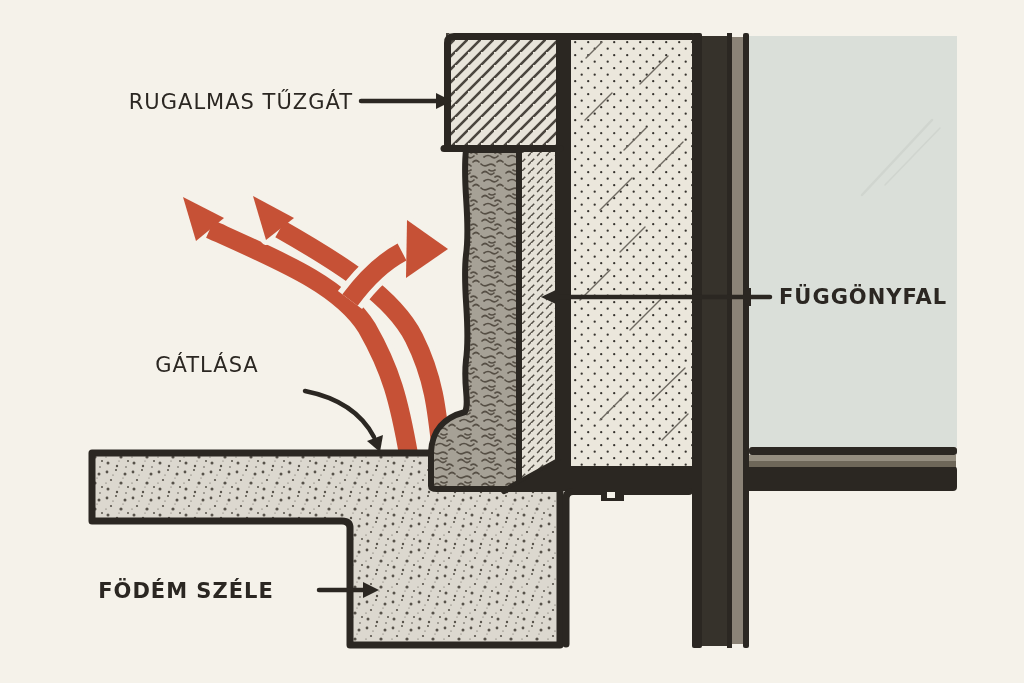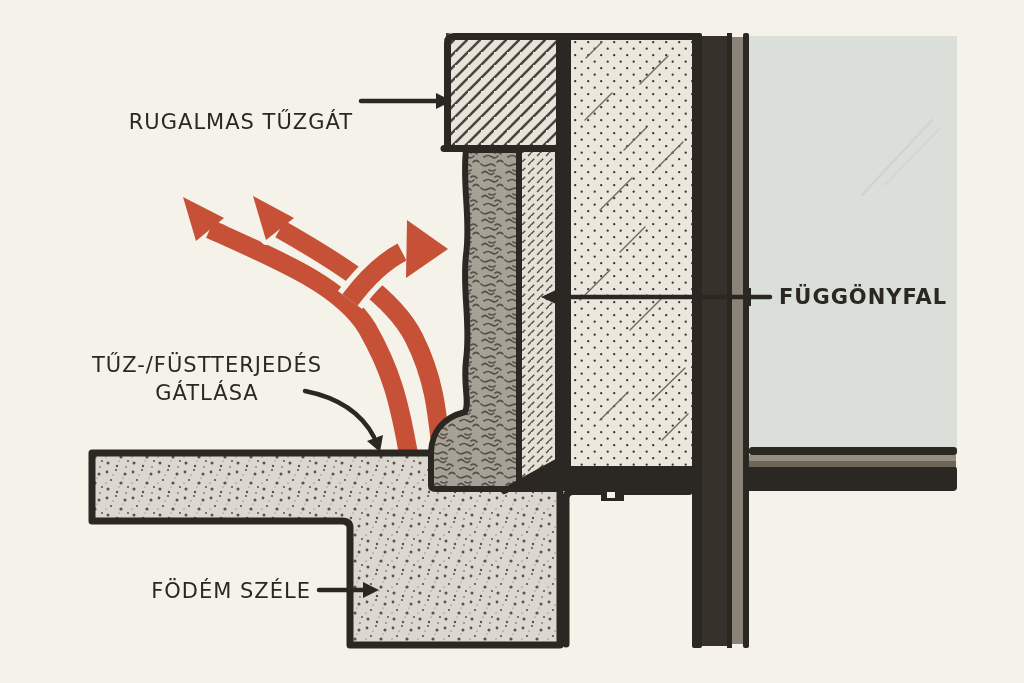--- a/index.html
+++ b/index.html
@@ -175,22 +175,21 @@
   <g>
     <path d="M305,391 C340,398 362,414 374,437" class="leader"></path>
     <polygon points="380,452 383,435 367,441" class="leader-head"></polygon>
   </g>
   <g>
     <line x1="319" y1="590" x2="365" y2="590" class="leader"></line>
     <polygon points="379,590 363,582 363,598" class="leader-head"></polygon>
   </g>
 </svg>
 
-<div class="label" style="left:57px;top:88px;width:296px;text-align:right;margin-top:20px;">RUGALMAS TŰZGÁT</div>
+<div class="label" style="left:57px;top:88px;width:296px;text-align:right;">RUGALMAS TŰZGÁT</div>
 
 <div class="label" style="left:779px;top:283px;font-weight:bold;">FÜGGÖNYFAL</div>
 
 <div class="label two-line" style="left:62px;top:351px;width:290px;">
-  <div>TŰZ-/FÜSTTERJEDÉS</div>
   <div>GÁTLÁSA</div>
 </div>
 
-<div class="label" style="left:61px;top:577px;width:250px;text-align:right;">FÖDÉM SZÉLE</div>
+<div class="label" style="left:61px;top:577px;width:250px;text-align:center;font-weight:bold;">FÖDÉM SZÉLE</div>
 
 </body></html>

